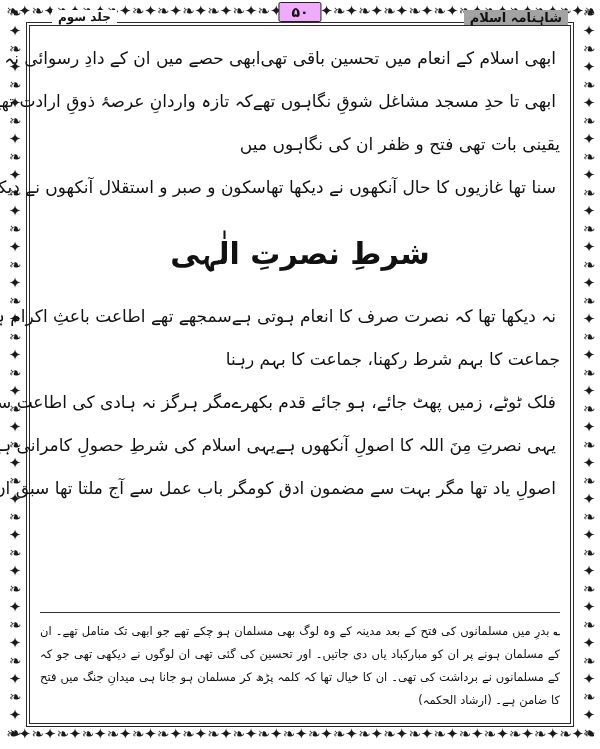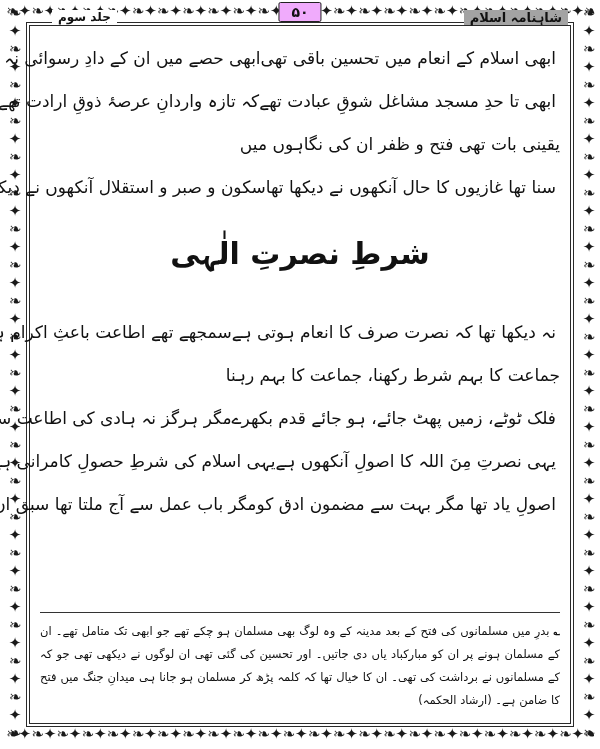--- a/index.html
+++ b/index.html
@@ -142,21 +142,21 @@
   }
   .hemistich.right { text-align: left; padding-right: 4px; }
   .hemistich.left  { text-align: right; padding-left: 6px; }
 
   .stanza { margin-bottom: 6px; }
 
   .section-heading {
     text-align: center;
     font-size: 30px;
     font-weight: bold;
-    margin: 26px 0 40px 0;
+    margin: 26px 0 24px 0;
     letter-spacing: 1px;
     line-height: 1.5;
   }
 
   .footnote-rule {
     position: absolute;
     left: 40px;
     top: 612px;
     width: 520px;
     height: 0;
@@ -200,21 +200,21 @@
   <div class="page-number-box">۵۰</div>
 
   <div class="content">
 
     <div class="stanza">
       <div class="couplet">
         <div class="hemistich right">ابھی اسلام کے انعام میں تحسین باقی تھی</div>
         <div class="hemistich left">ابھی حصے میں ان کے دادِ رسوائی نہ آئی تھی</div>
       </div>
       <div class="couplet">
-        <div class="hemistich right">ابھی تا حدِ مسجد مشاغل شوقِ عبادت تھے</div>
+        <div class="hemistich right">ابھی تا حدِ مسجد مشاغل شوقِ نگاہوں تھے</div>
         <div class="hemistich left">کہ تازہ واردانِ عرصۂ ذوقِ ارادت تھے</div>
       </div>
       <div class="couplet">
         <div class="hemistich left">یقینی بات تھی فتح و ظفر ان کی نگاہوں میں</div>
       </div>
       <div class="couplet">
         <div class="hemistich right">سنا تھا غازیوں کا حال آنکھوں نے دیکھا تھا</div>
         <div class="hemistich left">سکون و صبر و استقلال آنکھوں نے دیکھا تھا</div>
       </div>
     </div>

